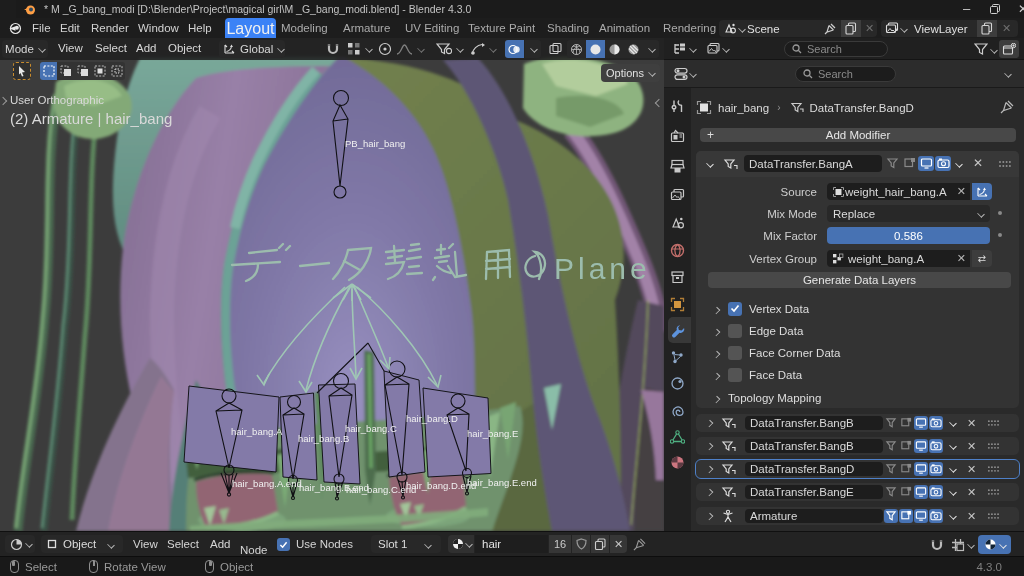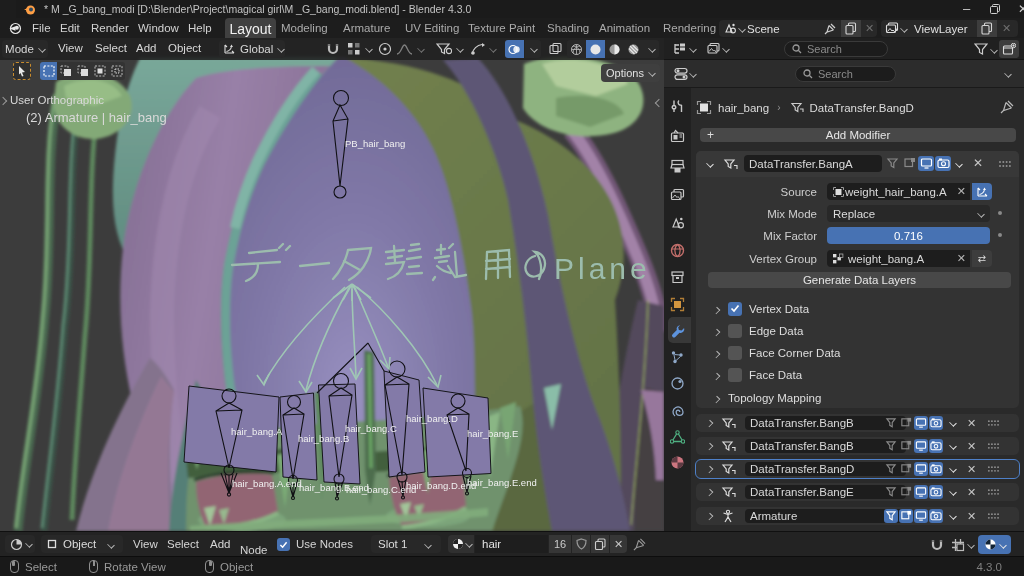--- a/index.html
+++ b/index.html
@@ -8,42 +8,42 @@
 .row{display:flex;align-items:center;position:relative}
 .cv{display:inline-block;width:9px;height:8px;position:relative}
 .cv::after{content:"";position:absolute;left:1px;top:1px;width:5px;height:5px;border-right:1.4px solid #b8b8b8;border-bottom:1.4px solid #b8b8b8;transform:rotate(45deg) scaleY(.8)}
 .cvw::after{border-color:#e8e8e8}
 .cvd::after{border-color:#777}
 .x{color:#c6c6c6;font-size:12px;line-height:1}
 #titlebar{left:16px;top:0;width:1024px;height:18px;background:#1b1b1b;color:#c3c3c3;font-size:10.5px}
 #topbar{left:0;top:18px;width:1024px;height:21px;background:#1d1d1d;border-bottom:1px solid #0f0f0f;color:#c0c0c0;font-size:12px}
 .menuitem{color:#d2d2d2;font-size:11.5px;top:4px}
 .tab{border-radius:4px 4px 0 0;color:#ababab;font-size:11.5px;top:4px}
-.tab.active{background:#404040;color:#f0f0f0;top:0;height:21px;display:flex;align-items:center;justify-content:center;font-size:14px}
+.tab.active{background:#3b82f6;color:#f0f0f0;top:0;height:21px;display:flex;align-items:center;justify-content:center;font-size:16px}
 #vpheader{left:0;top:38px;width:664px;height:22px;background:rgba(32,32,32,.88);color:#d8d8d8;font-size:12px;z-index:5}
 #outlheader{left:664px;top:38px;width:360px;height:22px;background:#202020;border-bottom:1px solid #141414;z-index:5}
 .sfield{background:#1c1c1c;border:1px solid #3a3a3a;border-radius:9px;height:16px;display:flex;align-items:center;color:#8b8b8b;font-size:11px;padding:0 7px;gap:5px}
 #props{left:664px;top:60px;width:360px;height:471px;background:#2a2a2a}
 #propshead{left:664px;top:60px;width:360px;height:28px;background:#2c2c2c;border-bottom:1px solid #1a1a1a}
 #navstrip{left:664px;top:88px;width:27px;height:443px;background:#212121}
 .panel{position:absolute;left:696px;width:323px;background:#333;border-radius:5px}
 .btn{position:absolute;background:#484848;border-radius:4px;color:#e6e6e6;font-size:11.5px;display:flex;align-items:center;justify-content:center}
 .dfield{background:#1d1d1d;border-radius:4px;height:17px;display:flex;align-items:center;font-size:11.5px;color:#d9d9d9;padding:0 5px}
 .lbl{position:absolute;font-size:11.5px;color:#cecece;text-align:right}
 .bluetog{width:16px;height:15px;background:#4772b3;border-radius:3px;display:flex;align-items:center;justify-content:center}
 .graytog{width:16px;height:15px;display:flex;align-items:center;justify-content:center}
 .ckb{width:14px;height:14px;border-radius:3px}
 .ckon{background:#4772b3}
 .ckoff{background:#545454}
 #shaderbar{left:0;top:531px;width:1024px;height:25px;background:#232323;border-top:1px solid #101010;color:#d5d5d5;font-size:12px;z-index:6}
 #statusbar{left:0;top:556px;width:1024px;height:20px;background:#191919;border-top:1px solid #0d0d0d;color:#999;font-size:11.5px;z-index:6}
 .mousei{display:inline-block;width:9px;height:13px;border:1.3px solid #909090;border-radius:4px;position:relative;margin-right:6px}
 .mrow{left:696px;width:323px;height:18px;background:#333;border-radius:5px;z-index:3}
 .mico{margin-left:6px}
-.mname{position:absolute;left:49px;top:2px;width:161px;height:14px}
+.mname{position:absolute;left:49px;top:2px;width:138px;height:14px}
 .mtogs{position:absolute;left:188px;top:2px;display:flex;gap:1px;align-items:center}
 .nvi{position:absolute;left:6px}
 svg{display:block}
 text{font-family:"Liberation Sans",sans-serif}
 </style>
 </head>
 <body>
 
 <div class="abs row" id="titlebar">
   <svg class="abs" style="left:7px;top:3px" width="13" height="13" viewBox="0 0 13 13">
@@ -293,21 +293,21 @@
 <text x="232" y="487">hair_bang.A.end</text>
 <text x="299" y="491">hair_bang.B.end</text>
 <text x="346" y="493">hair_bang.C.end</text>
 <text x="406" y="489">hair_bang.D.end</text>
 <text x="467" y="486">hair_bang.E.end</text>
 </g>
 </svg>
 </div>
 
 <div class="abs" style="left:10px;top:94px;color:#d9d9d9;font-size:11.5px;z-index:4">User Orthographic</div>
-<div class="abs" style="left:26px;top:110px;color:#d9d9d9;font-size:13px;z-index:4">(2) Armature | hair_bang</div>
+<div class="abs" style="left:10px;top:110px;color:#d9d9d9;font-size:15px;z-index:4">(2) Armature | hair_bang</div>
 <div class="abs" style="left:0px;top:98px;width:6px;height:6px;border-right:1.5px solid #999;border-top:1.5px solid #999;transform:rotate(45deg);z-index:4"></div>
 <div class="abs" style="left:656px;top:100px;width:6px;height:6px;border-left:1.5px solid #999;border-bottom:1.5px solid #999;transform:rotate(45deg);z-index:4"></div>
 
 <div class="abs" style="left:13px;top:62px;width:18px;height:18px;background:#2f2f2f;border:1px dashed #c78b2e;border-radius:3px;z-index:4">
  <svg width="16" height="16" viewBox="0 0 16 16">
       <path d="M5 3 L11 9 L8 9.5 L9.5 13 L8 13.5 L6.5 10 L5 11.5 Z" fill="#e8e8e8"></path>
     </svg>
 </div>
 <div class="abs row" style="left:40px;top:62px;height:18px;z-index:4">
  <div style="width:17px;height:18px;background:#4772b3;border-radius:3px 0 0 3px;display:flex;align-items:center;justify-content:center">
@@ -565,21 +565,21 @@
 <div class="abs row" style="left:972px;top:183px;width:20px;height:17px;background:#4772b3;border-radius:0 4px 4px 0;justify-content:center">
   <svg width="13" height="12" viewBox="0 0 13 12">
       <path d="M2 10 L2 2 M2 10 L11 10 M2 2 L4 4 M11 10 L9 8 M3.5 8.5 C6 8 8 6 8.5 3.5" fill="none" stroke="#fff" stroke-width="1.1"></path>
       <path d="M8.5 1.5 L10 4 L7 4 Z" fill="#fff"></path>
     </svg>
 </div>
 <div class="abs lbl" style="left:700px;top:208px;width:117px">Mix Mode</div>
 <div class="abs row" style="left:827px;top:205px;width:163px;height:17px;background:#282828;border-radius:4px;font-size:11.5px;color:#dcdcdc;padding:0 6px">Replace<span class="cv abs" style="right:4px;top:5px"></span></div>
 <div class="abs" style="left:998px;top:211px;width:4px;height:4px;border-radius:2px;background:#8a8a8a"></div>
 <div class="abs lbl" style="left:700px;top:230px;width:117px">Mix Factor</div>
-<div class="abs row" style="left:827px;top:227px;width:163px;height:17px;background:#4772b3;border-radius:4px;font-size:11.5px;color:#fff;justify-content:center">0.716</div>
+<div class="abs row" style="left:827px;top:227px;width:163px;height:17px;background:#4772b3;border-radius:4px;font-size:11.5px;color:#fff;justify-content:center">0.586</div>
 <div class="abs" style="left:998px;top:233px;width:4px;height:4px;border-radius:2px;background:#8a8a8a"></div>
 <div class="abs lbl" style="left:700px;top:253px;width:117px">Vertex Group</div>
 <div class="abs row dfield" style="left:827px;top:250px;width:143px;border-radius:4px 0 0 4px">
   <svg width="12" height="12" viewBox="0 0 12 12">
       <g fill="#ddd">
         <rect x="1" y="1" width="3.4" height="3.4"></rect>
         <rect x="1" y="7" width="3.4" height="3.4"></rect>
         <rect x="5.5" y="4" width="3.4" height="3.4"></rect>
       </g>
       <rect x="7.5" y="1" width="3.4" height="3.4" fill="none" stroke="#aaa" stroke-width="0.8"></rect>

